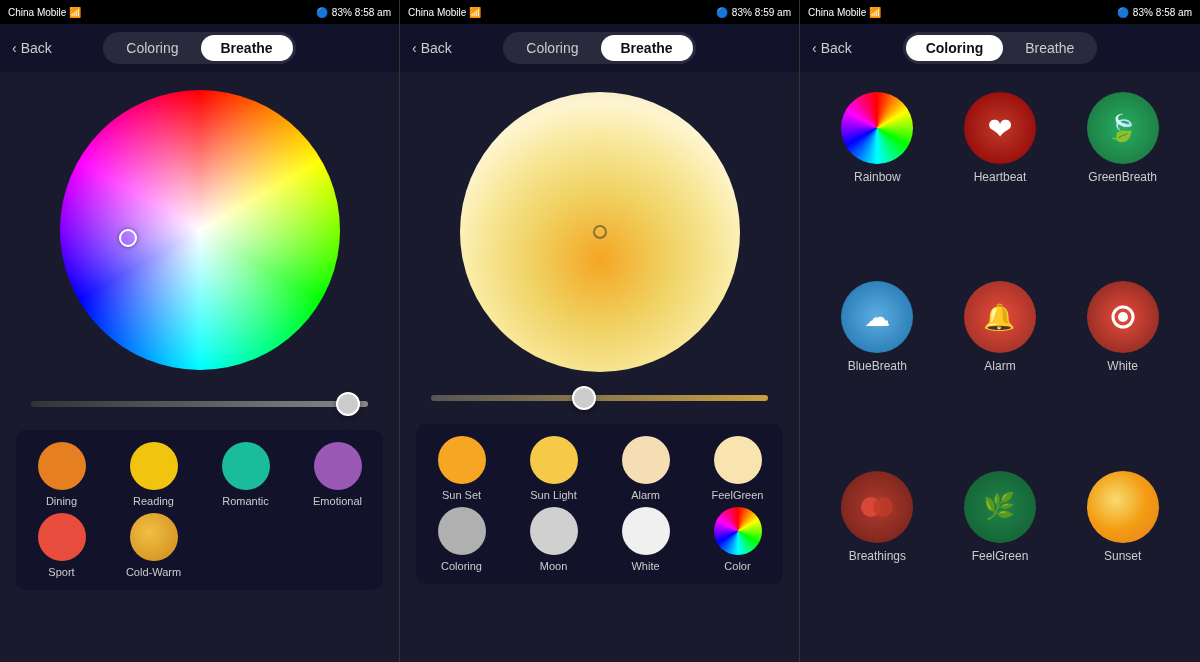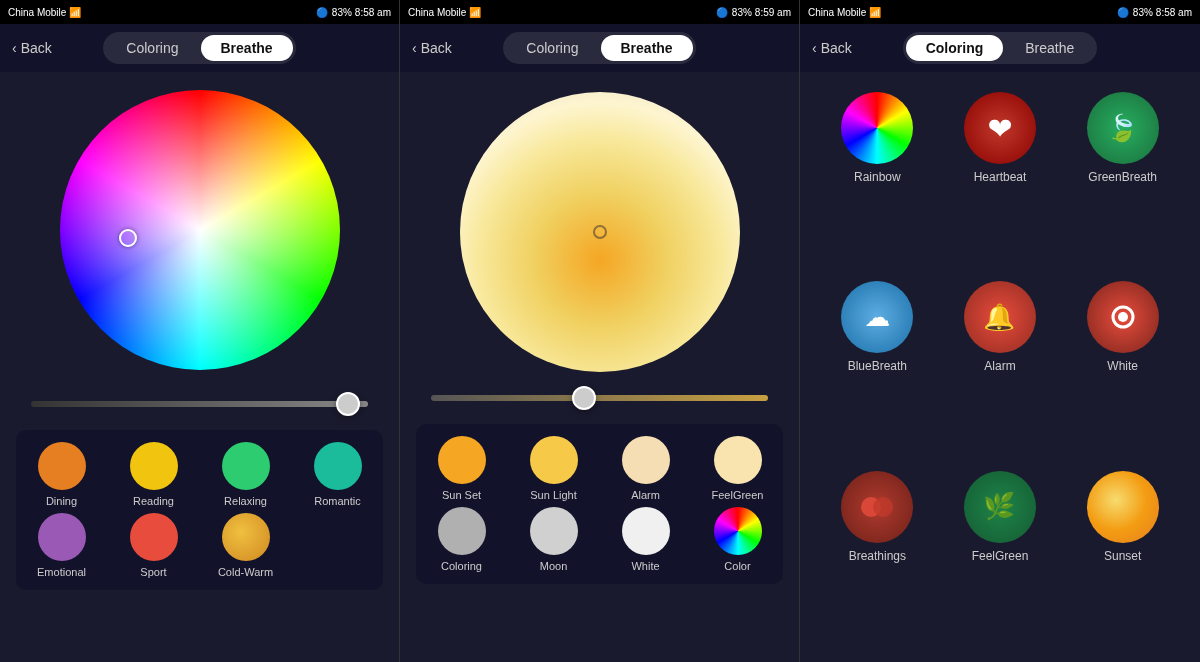--- a/index.html
+++ b/index.html
@@ -304,24 +304,20 @@
     <div class="color-grid">
       <div class="color-item">
         <div class="color-circle" style="background:#e67e22;"></div>
         <span class="color-label">Dining</span>
       </div>
       <div class="color-item">
         <div class="color-circle" style="background:#f1c40f;"></div>
         <span class="color-label">Reading</span>
       </div>
       <div class="color-item">
-        <div class="color-circle" style="background:#2ecc71;"></div>
-        <span class="color-label">Relaxing</span>
-      </div>
-      <div class="color-item">
         <div class="color-circle" style="background:#1abc9c;"></div>
         <span class="color-label">Romantic</span>
       </div>
       <div class="color-item">
         <div class="color-circle" style="background:#9b59b6;"></div>
         <span class="color-label">Emotional</span>
       </div>
       <div class="color-item">
         <div class="color-circle" style="background:#e74c3c;"></div>
         <span class="color-label">Sport</span>

